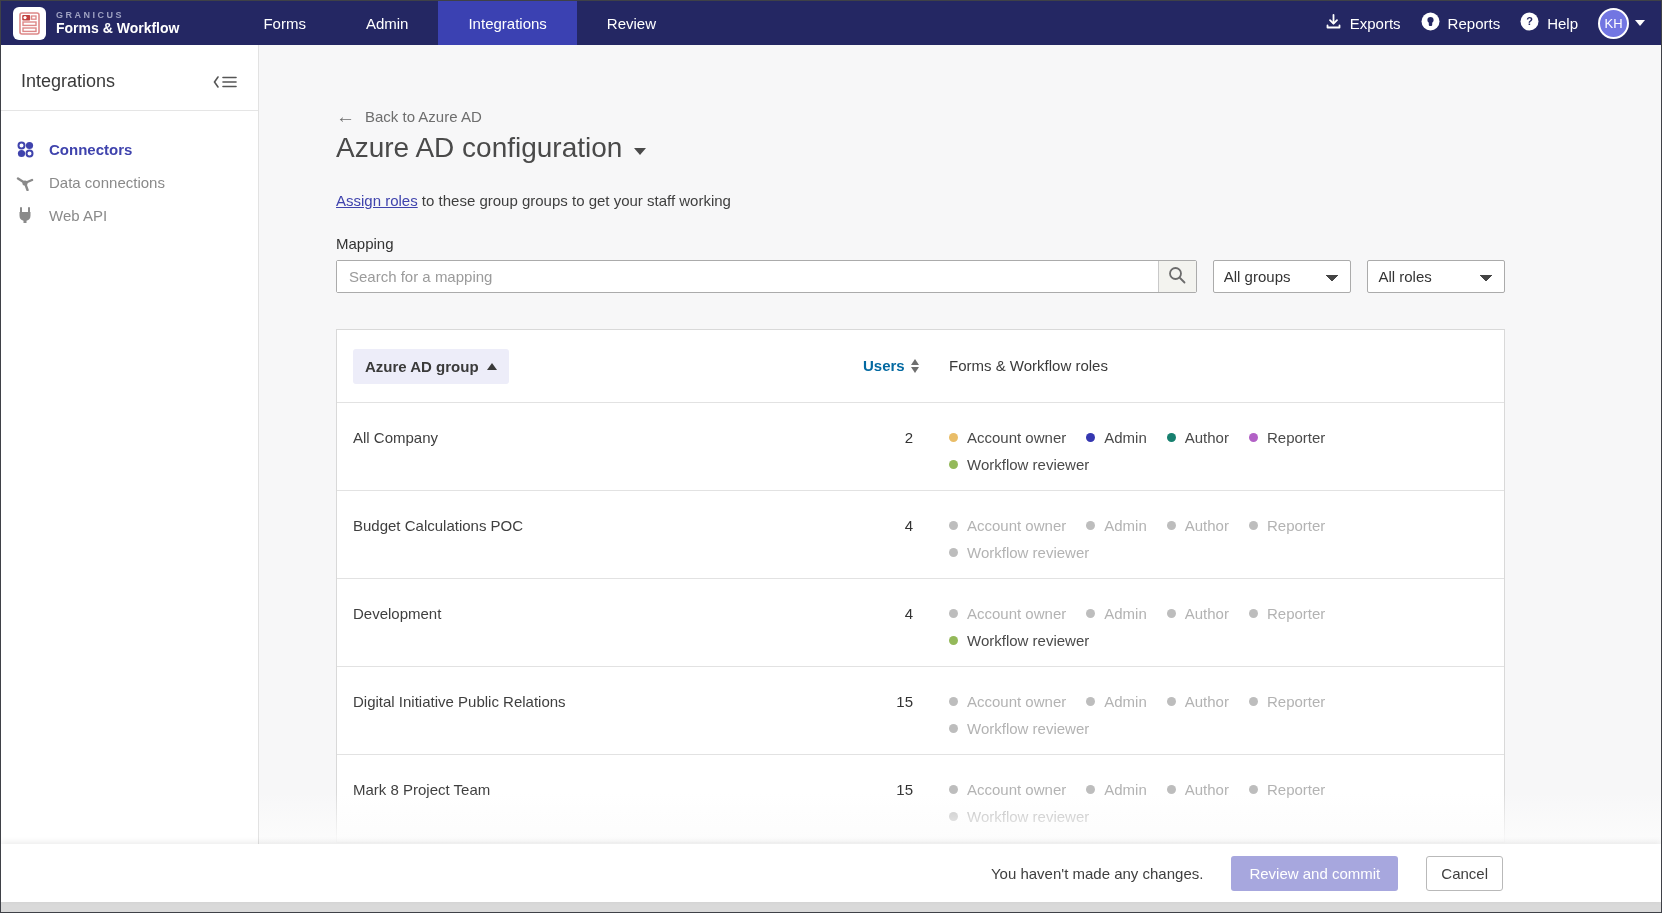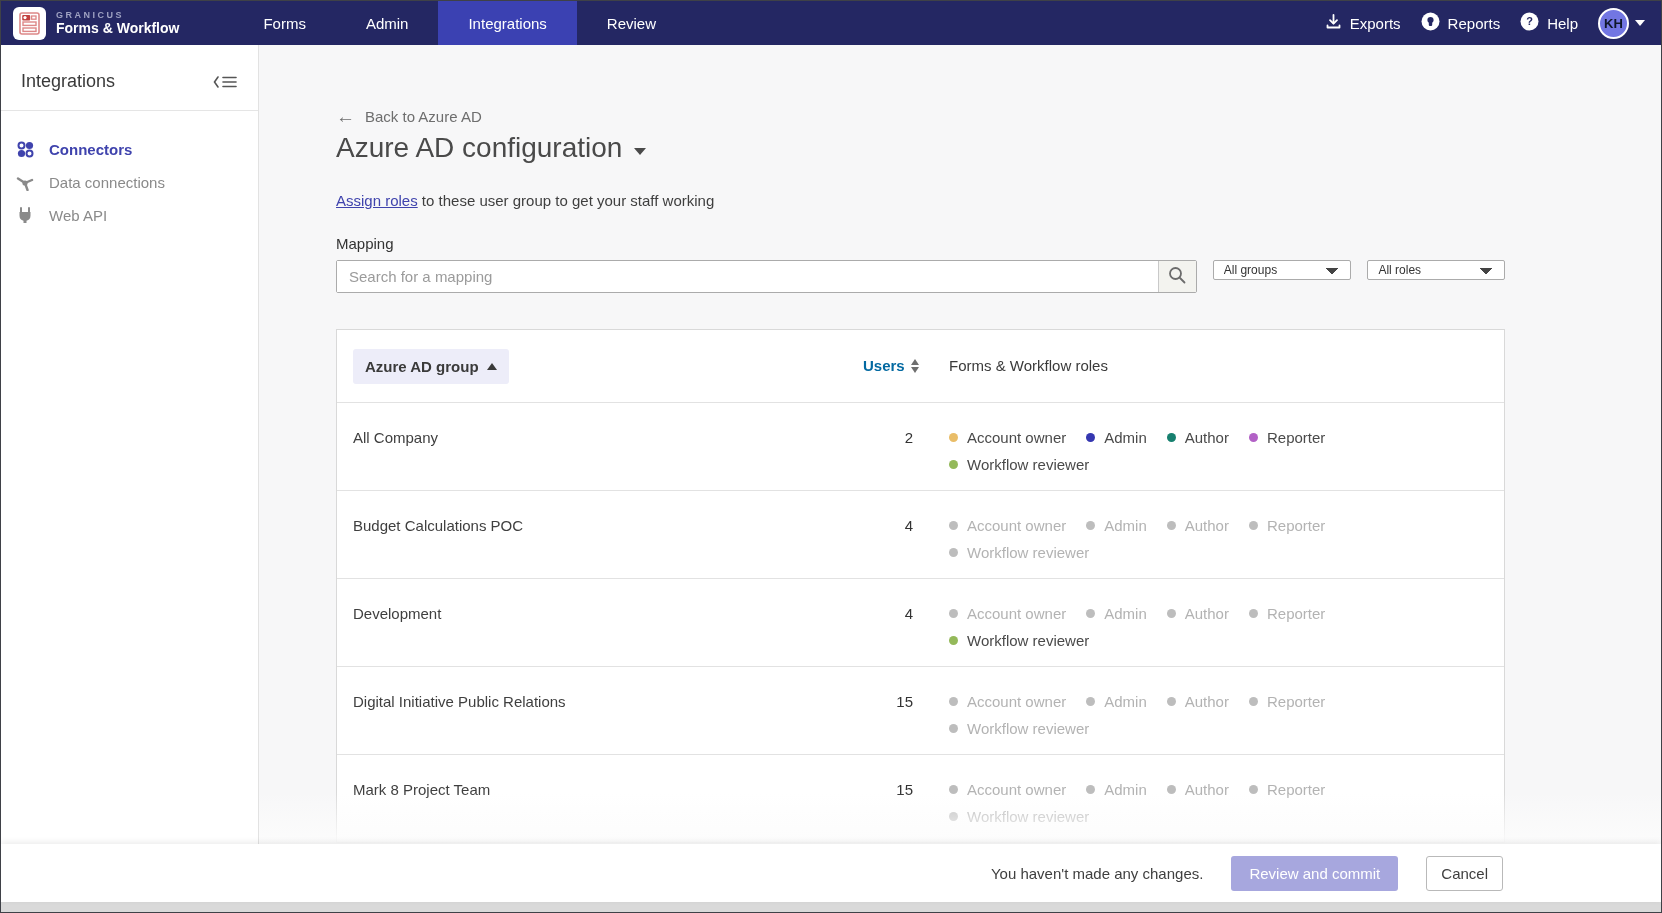--- a/index.html
+++ b/index.html
@@ -14,21 +14,21 @@
   .brand-text{ line-height:1.15; }
   .brand-top{ font-size:9px; letter-spacing:2.5px; color:#9fa2c2; font-weight:700; }
   .brand-bottom{ font-size:14px; color:#fff; font-weight:700; }
   .tabs{ display:flex; align-items:stretch; margin-left:42px; }
   .tab{ color:#fff; font-size:15px; display:flex; align-items:center; padding:0 30px; cursor:pointer; }
   .tab.active{ background:#3b41b2; }
   .nav-right{ margin-left:auto; display:flex; align-items:center; gap:20px; padding-right:16px; }
   .nav-util{ display:flex; align-items:center; gap:8px; color:#fff; font-size:15px; cursor:pointer; }
   .avatar-wrap{ display:flex; align-items:center; gap:6px; cursor:pointer; }
   .avatar{ width:31px; height:31px; border-radius:50%; background:#7276e2; border:2px solid #fff;
-           color:#0f172a; font-size:13px; font-weight:700; display:flex; align-items:center; justify-content:center; }
+           color:#ffffff; font-size:13px; font-weight:400; display:flex; align-items:center; justify-content:center; }
   .caret-down{ width:0; height:0; border-left:5px solid transparent; border-right:5px solid transparent; border-top:6px solid #fff; }
 
   
   .bodyrow{ flex:1 1 auto; display:flex; min-height:0; position:relative; }
   .sidebar{ width:258px; flex:0 0 auto; background:#fff; border-right:1px solid #e2e2e2; }
   .sidebar-head{ display:flex; align-items:center; justify-content:space-between; padding:26px 20px 18px 20px; border-bottom:1px solid #e5e5e5; }
   .sidebar-title{ font-size:18px; color:#3a3a3a; }
   .collapse-btn{ cursor:pointer; display:flex; align-items:center; }
   .side-items{ padding-top:22px; }
   .side-item{ display:flex; align-items:center; gap:14px; padding:8px 20px 8px 14px; font-size:15px; color:#8a8a8a; cursor:pointer; }
@@ -46,21 +46,21 @@
   .page-title{ font-size:28px; color:#4a4a4a; font-weight:500; }
   .title-caret{ width:0; height:0; border-left:6px solid transparent; border-right:6px solid transparent; border-top:7px solid #4a4a4a; margin-top:6px; }
   .assign-line{ margin-top:28px; font-size:15px; color:#3f3f3f; }
   .assign-link{ color:#3f43ad; text-decoration:underline; cursor:pointer; }
   .mapping-label{ margin-top:26px; font-size:15px; color:#333; }
   .filter-row{ margin-top:8px; display:flex; gap:16px;justify-content:space-between; }
   .search-box{ width:871px; height:33px; background:#fff; border:1px solid #ababab; border-radius:2px; display:flex; }
   .search-input{ flex:1; border:0; outline:none; padding:0 12px; font-size:15px; color:#333; font-family:"Liberation Sans",sans-serif; }
   .search-input::placeholder{ color:#9b9b9b; }
   .search-btn{ width:38px; border-left:1px solid #c9c9c9; background:#f3f3ef; display:flex; align-items:center; justify-content:center; cursor:pointer; }
-  .filter-select{ height:20px; border:1px solid #ababab; border-radius:2px; background:#fff; font-size:12px; color:#333;
+  .filter-select{ height:33px; border:1px solid #ababab; border-radius:2px; background:#fff; font-size:15px; color:#333;
                   padding:0 10px; font-family:"Liberation Sans",sans-serif; appearance:none; -webkit-appearance:none;
                   background-image:linear-gradient(45deg, transparent 49%, #444 50%), linear-gradient(-45deg, transparent 49%, #444 50%);
                   background-position: calc(100% - 18px) 55%, calc(100% - 12px) 55%; background-size:6px 6px; background-repeat:no-repeat; cursor:pointer; }
   .sel-groups{ width:140px; } .sel-roles{ width:139px; }
 
   
   .table{ margin-top:36px; background:#fff; border:1px solid #d9d9d9; width:1169px; }
   .t-head{ display:flex; align-items:center; height:72px; padding:0 16px; }
   .col-name{ width:510px; flex:0 0 auto; }
   .col-users{ width:50px; flex:0 0 auto; text-align:right; }
@@ -211,21 +211,21 @@
           <span class="back-arrow">←</span>
           <span>Back to Azure AD</span>
         </div>
 
         <div class="page-title-row">
           <span class="page-title">Azure AD configuration</span>
           <span class="title-caret"></span>
         </div>
 
         <div class="assign-line">
-          <span class="assign-link">Assign roles</span><span> to these user group to get your staff working</span>
+          <span class="assign-link">Assign roles</span><span> to these group groups to get your staff working</span>
         </div>
 
         <div class="mapping-label">Mapping</div>
 
         <div class="filter-row">
           <div class="search-box">
             <input class="search-input" type="text" placeholder="Search for a mapping" style="">
             <div class="search-btn">
               <span>
                 <svg width="18" height="18" viewBox="0 0 18 18" fill="none" stroke="#6b6b6b" stroke-width="1.8" stroke-linecap="round">

